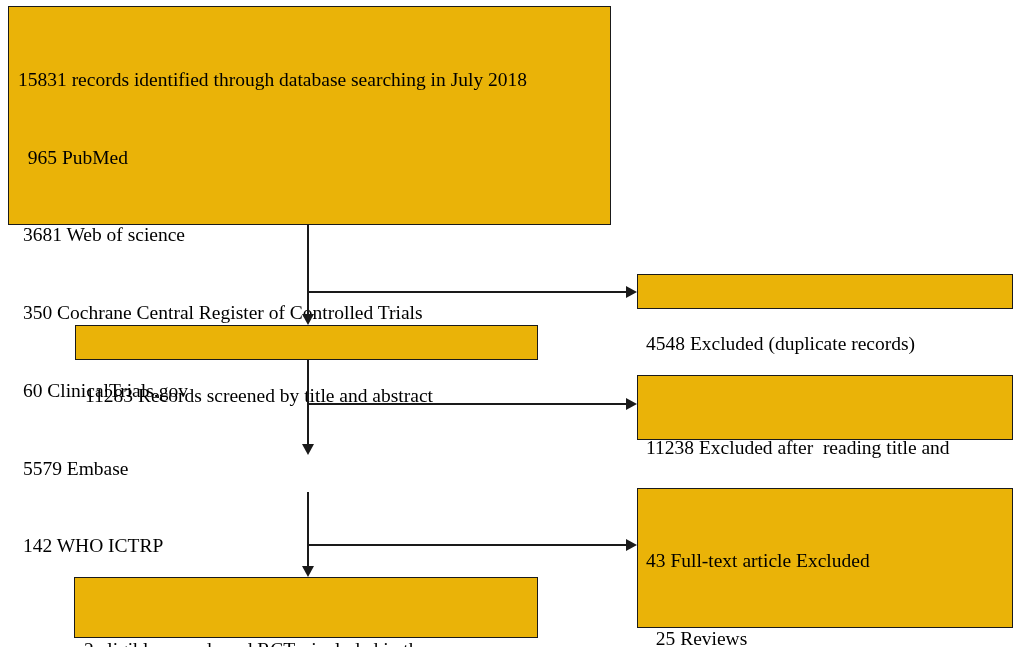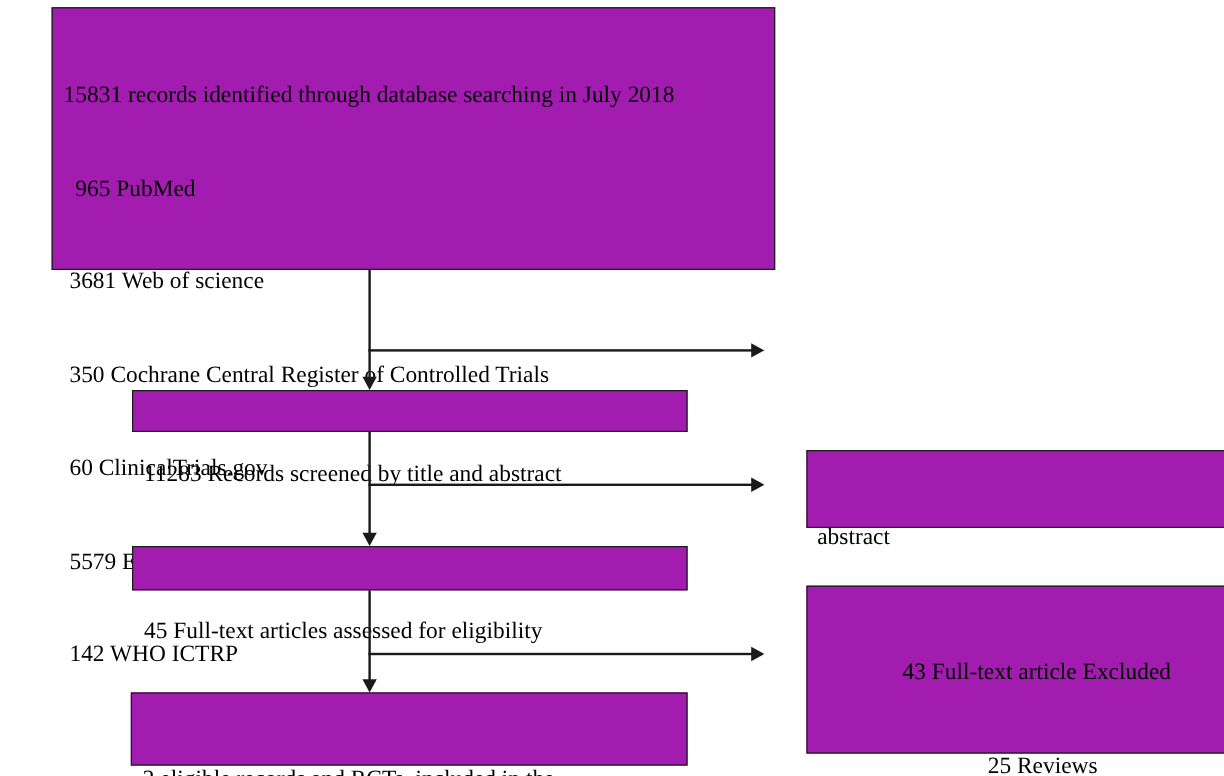--- a/index.html
+++ b/index.html
@@ -14,26 +14,25 @@
     height: 647px;
     background: #ffffff;
     font-family: "Liberation Serif", "DejaVu Serif", serif;
     color: #000000;
     overflow: hidden;
   }
   .box {
     position: absolute;
     box-sizing: border-box;
     border: 1.6px solid #1a1a1a;
-    background: #a21caf;
+    background: #eab308;
     font-size: 19.5px;
     line-height: 1.33;
     color: #000000;
     white-space: pre;
-    margin-left: 35px;
   }
   .box .line {
     display: block;
     white-space: pre;
   }
 
   
   #box-identified {
     left: 8px;  top: 6px;
     width: 603px; height: 219px;
@@ -61,21 +60,20 @@
   }
   #box-excl-title {
     left: 637px; top: 375px;
     width: 376px; height: 65px;
     padding: 7px 0 0 8px;
   }
   #box-excl-fulltext {
     left: 637px; top: 488px;
     width: 376px; height: 140px;
     padding: 7px 0 0 8px;
-    text-align: center;
   }
 
   
   .conn {
     position: absolute;
     background: #1a1a1a;
   }
   .vline { width: 2.2px; }
   .hline { height: 2.2px; }
 
@@ -106,31 +104,32 @@
     <span class="line"> 350 Cochrane Central Register of Controlled Trials</span>
     <span class="line"> 60 ClinicalTrials.gov</span>
     <span class="line"> 5579 Embase</span>
     <span class="line"> 142 WHO ICTRP</span>
   </div>
 
   <div class="box" id="box-screened">
     <span class="line">11283 Records screened by title and abstract</span>
   </div>
 
-  <div class="box" id="box-fulltext">
-    <span class="line">45 Full-text articles assessed for eligibility</span>
-  </div>
 
   <div class="box" id="box-included">
     <span class="line">2 eligible records and RCTs  included in the</span>
     
   </div>
 
+  <div class="box" id="box-excl-dup">
+    <span class="line">4548 Excluded (duplicate records)</span>
+  </div>
 
   <div class="box" id="box-excl-title">
+    <span class="line">11238 Excluded after  reading title and</span>
     <span class="line">abstract</span>
   </div>
 
   <div class="box" id="box-excl-fulltext">
     <span class="line">43 Full-text article Excluded</span>
     <span class="line">  25 Reviews</span>
     
     
     
   </div>

